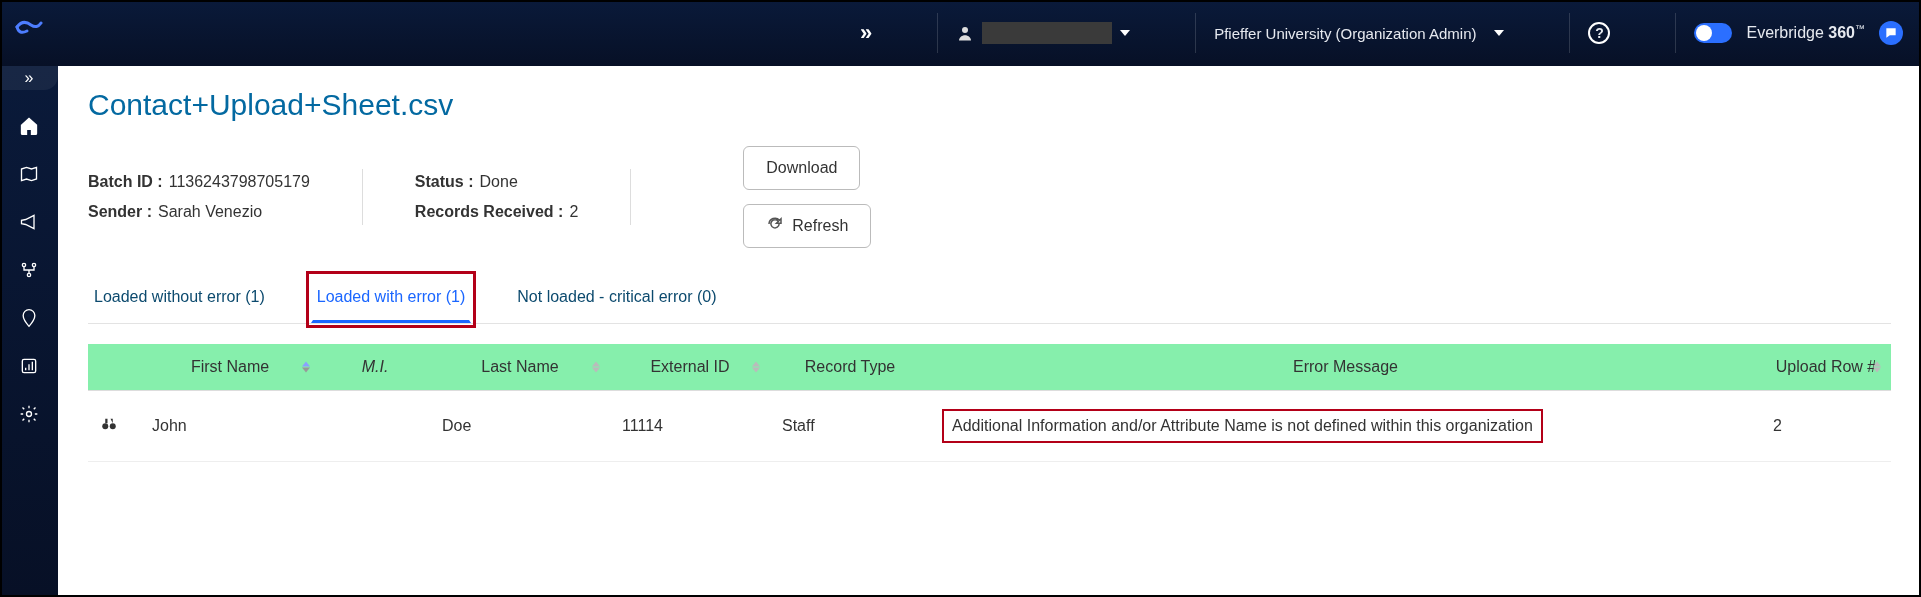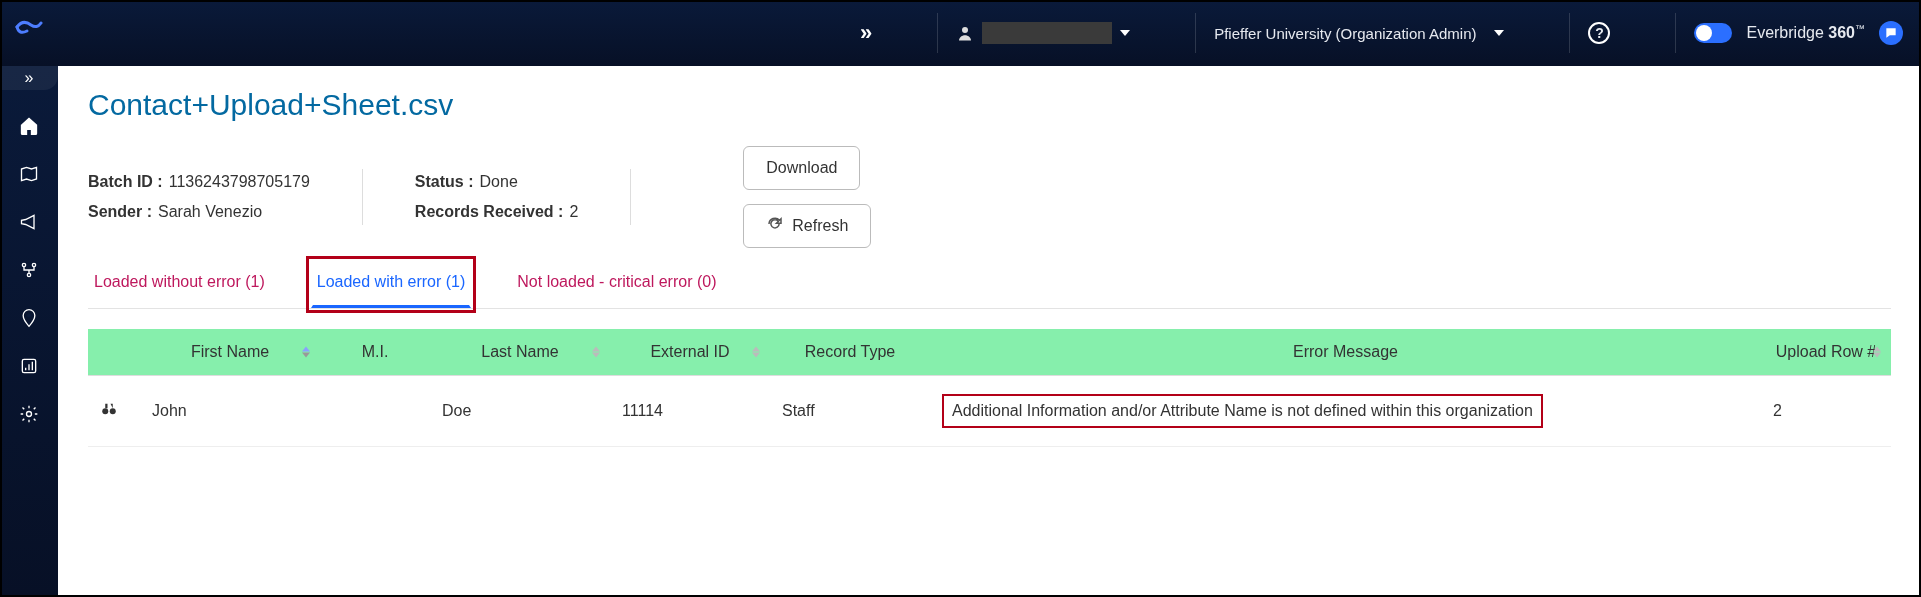--- a/index.html
+++ b/index.html
@@ -125,21 +125,21 @@
     margin-bottom: 30px;
   }
   .breadcrumb .sep { margin:0 8px; color:#666; }
   .page-title {
     font-size: 30px; font-weight: 400; color:#0369a1;
     margin-bottom: 24px;
   }
 
   .meta-row {
     display:flex; align-items:center; gap:12px;
-    margin-bottom: 13px;
+    margin-bottom: 28px;
   }
   .meta-col {
     display:flex; flex-direction:column; gap:12px;
     padding-right: 40px;
   }
   .meta-sep {
     width:1px; height:56px; background:#ddd;
     margin: 0 40px 0 0;
   }
   .meta-item { font-size:16px; white-space:nowrap; }
@@ -156,21 +156,21 @@
 
   
   .tabs {
     display:flex; gap:40px;
     border-bottom:1px solid #e3e3e3;
     font-size:16px;
     margin-bottom: 0;
   }
   .tab {
     padding: 10px 4px 14px 4px;
-    color:#be185d; cursor:pointer;
+    color:#0c4a6e; cursor:pointer;
     border: 2px solid transparent;
   }
   .tab.active {
     color:#1a66ff;
     border-bottom: 3px solid #1a66ff;
   }
   .tab.highlight-frame {
     outline: 3px solid #b30018;
     outline-offset: 2px;
   }
@@ -400,21 +400,21 @@
       <thead>
         <tr>
           <th class="tool"></th>
           <th style="width:180px;">
             <span>First Name</span>
             <span class="sorter">
                 <span class="up"></span>
                 <span class="down"></span>
               </span>
           </th>
-          <th style="width:110px;">
+          <th style="width:110px;font-style:italic;">
             <span>M.I.</span>
           </th>
           <th style="width:180px;">
             <span>Last Name</span>
             <span class="sorter gray">
                 <span class="up"></span>
                 <span class="down"></span>
               </span>
           </th>
           <th style="width:160px;">

